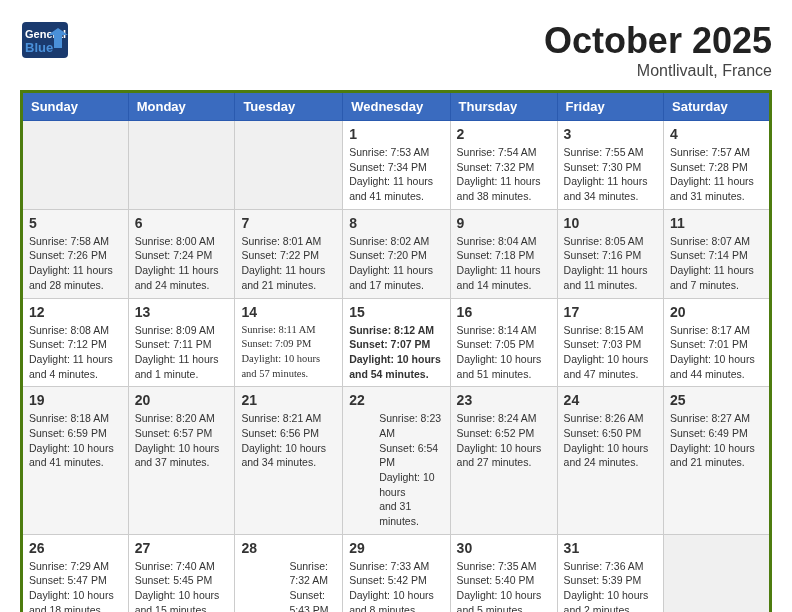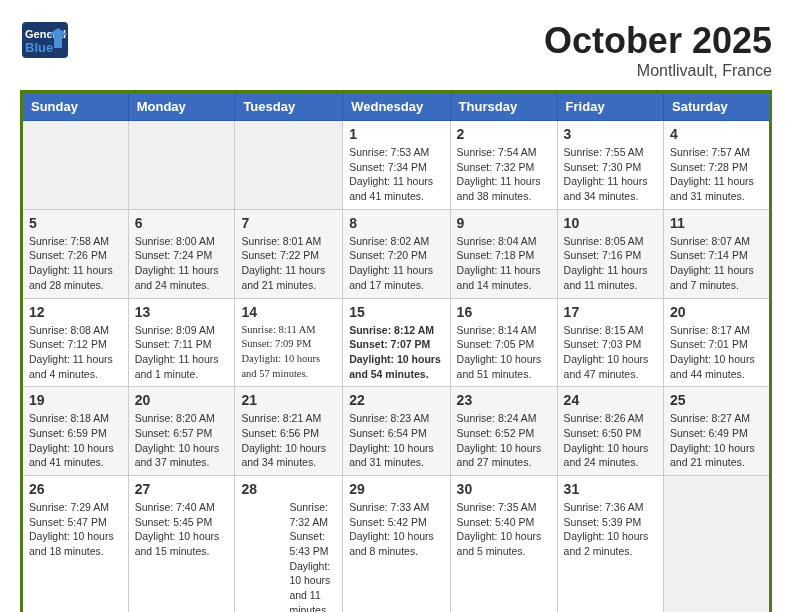--- a/index.html
+++ b/index.html
@@ -264,21 +264,21 @@
         </td>
         <td>
           <span class="day-number">21</span>
           <div class="day-info" style="white-space: pre-line;">Sunrise: 8:21 AM
 Sunset: 6:56 PM
 Daylight: 10 hours
 and 34 minutes.</div>
         </td>
         <td>
           <span class="day-number">22</span>
-          <div class="day-info" style="white-space: pre-line;">Sunrise: 8:23 AM
+          <div class="day-info" style="white-space: pre-line; margin-left: 30px;">Sunrise: 8:23 AM
 Sunset: 6:54 PM
 Daylight: 10 hours
 and 31 minutes.</div>
         </td>
         <td>
           <span class="day-number">23</span>
           <div class="day-info" style="white-space: pre-line;">Sunrise: 8:24 AM
 Sunset: 6:52 PM
 Daylight: 10 hours
 and 27 minutes.</div>

